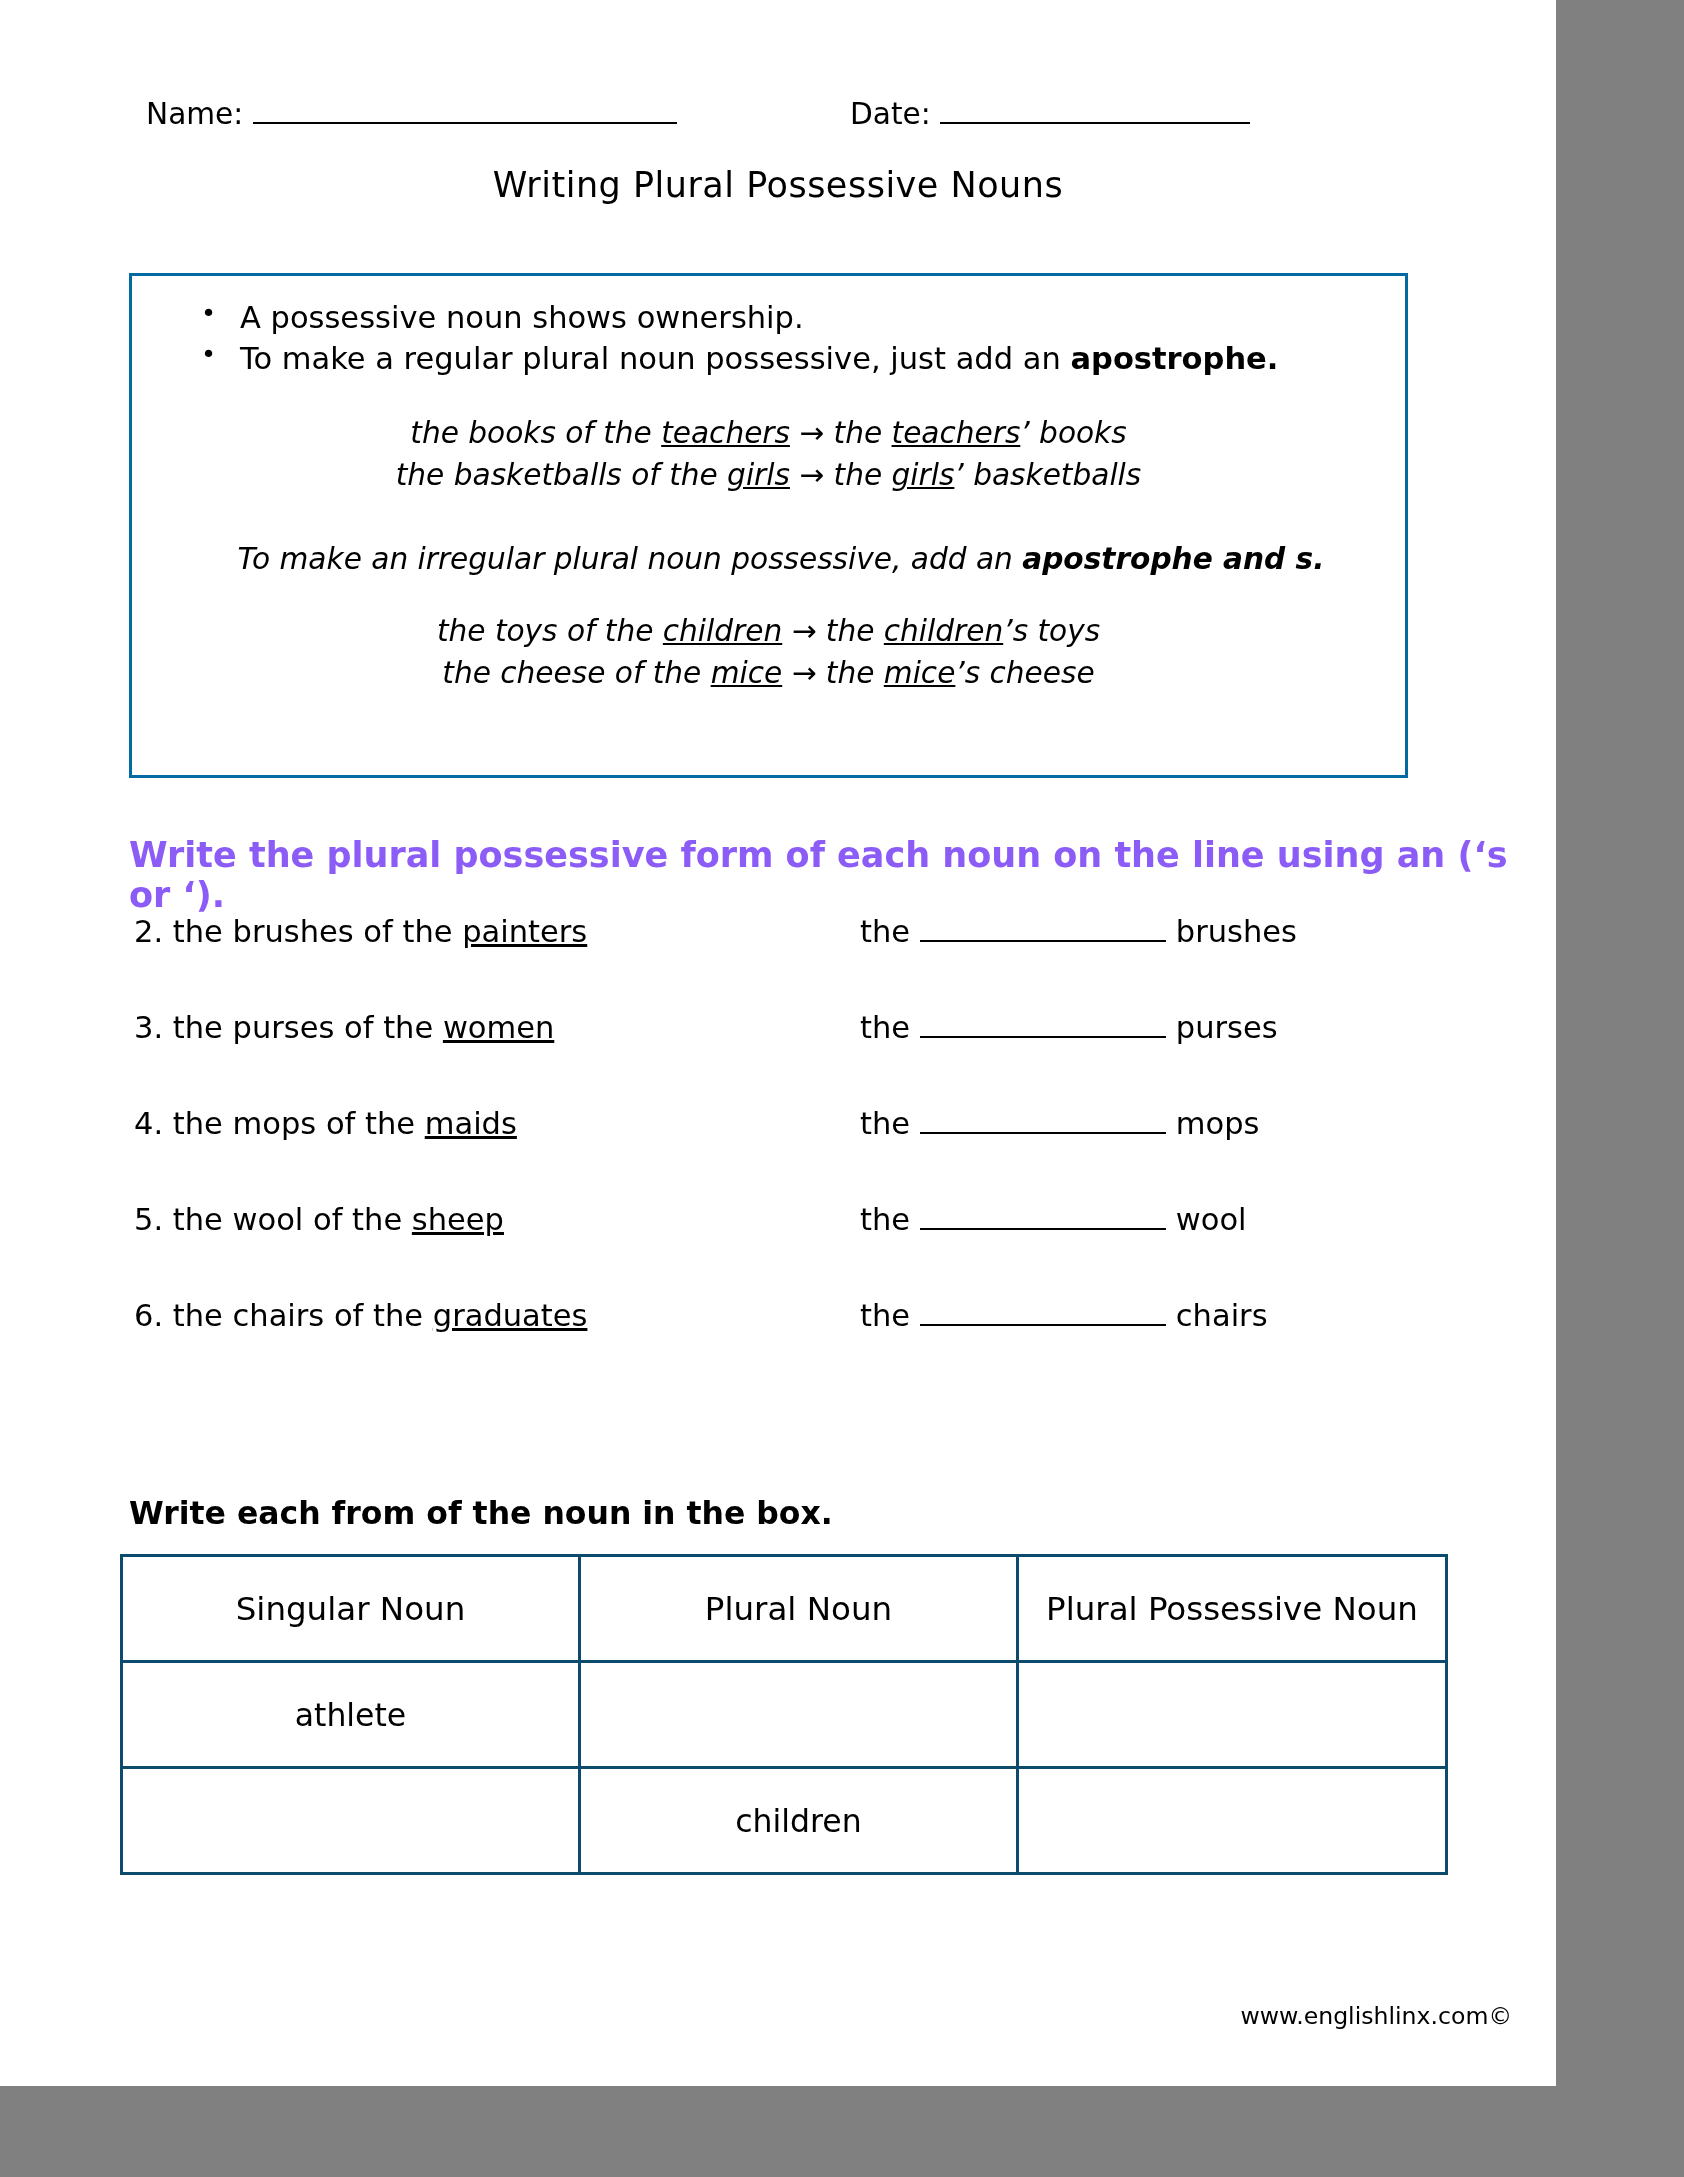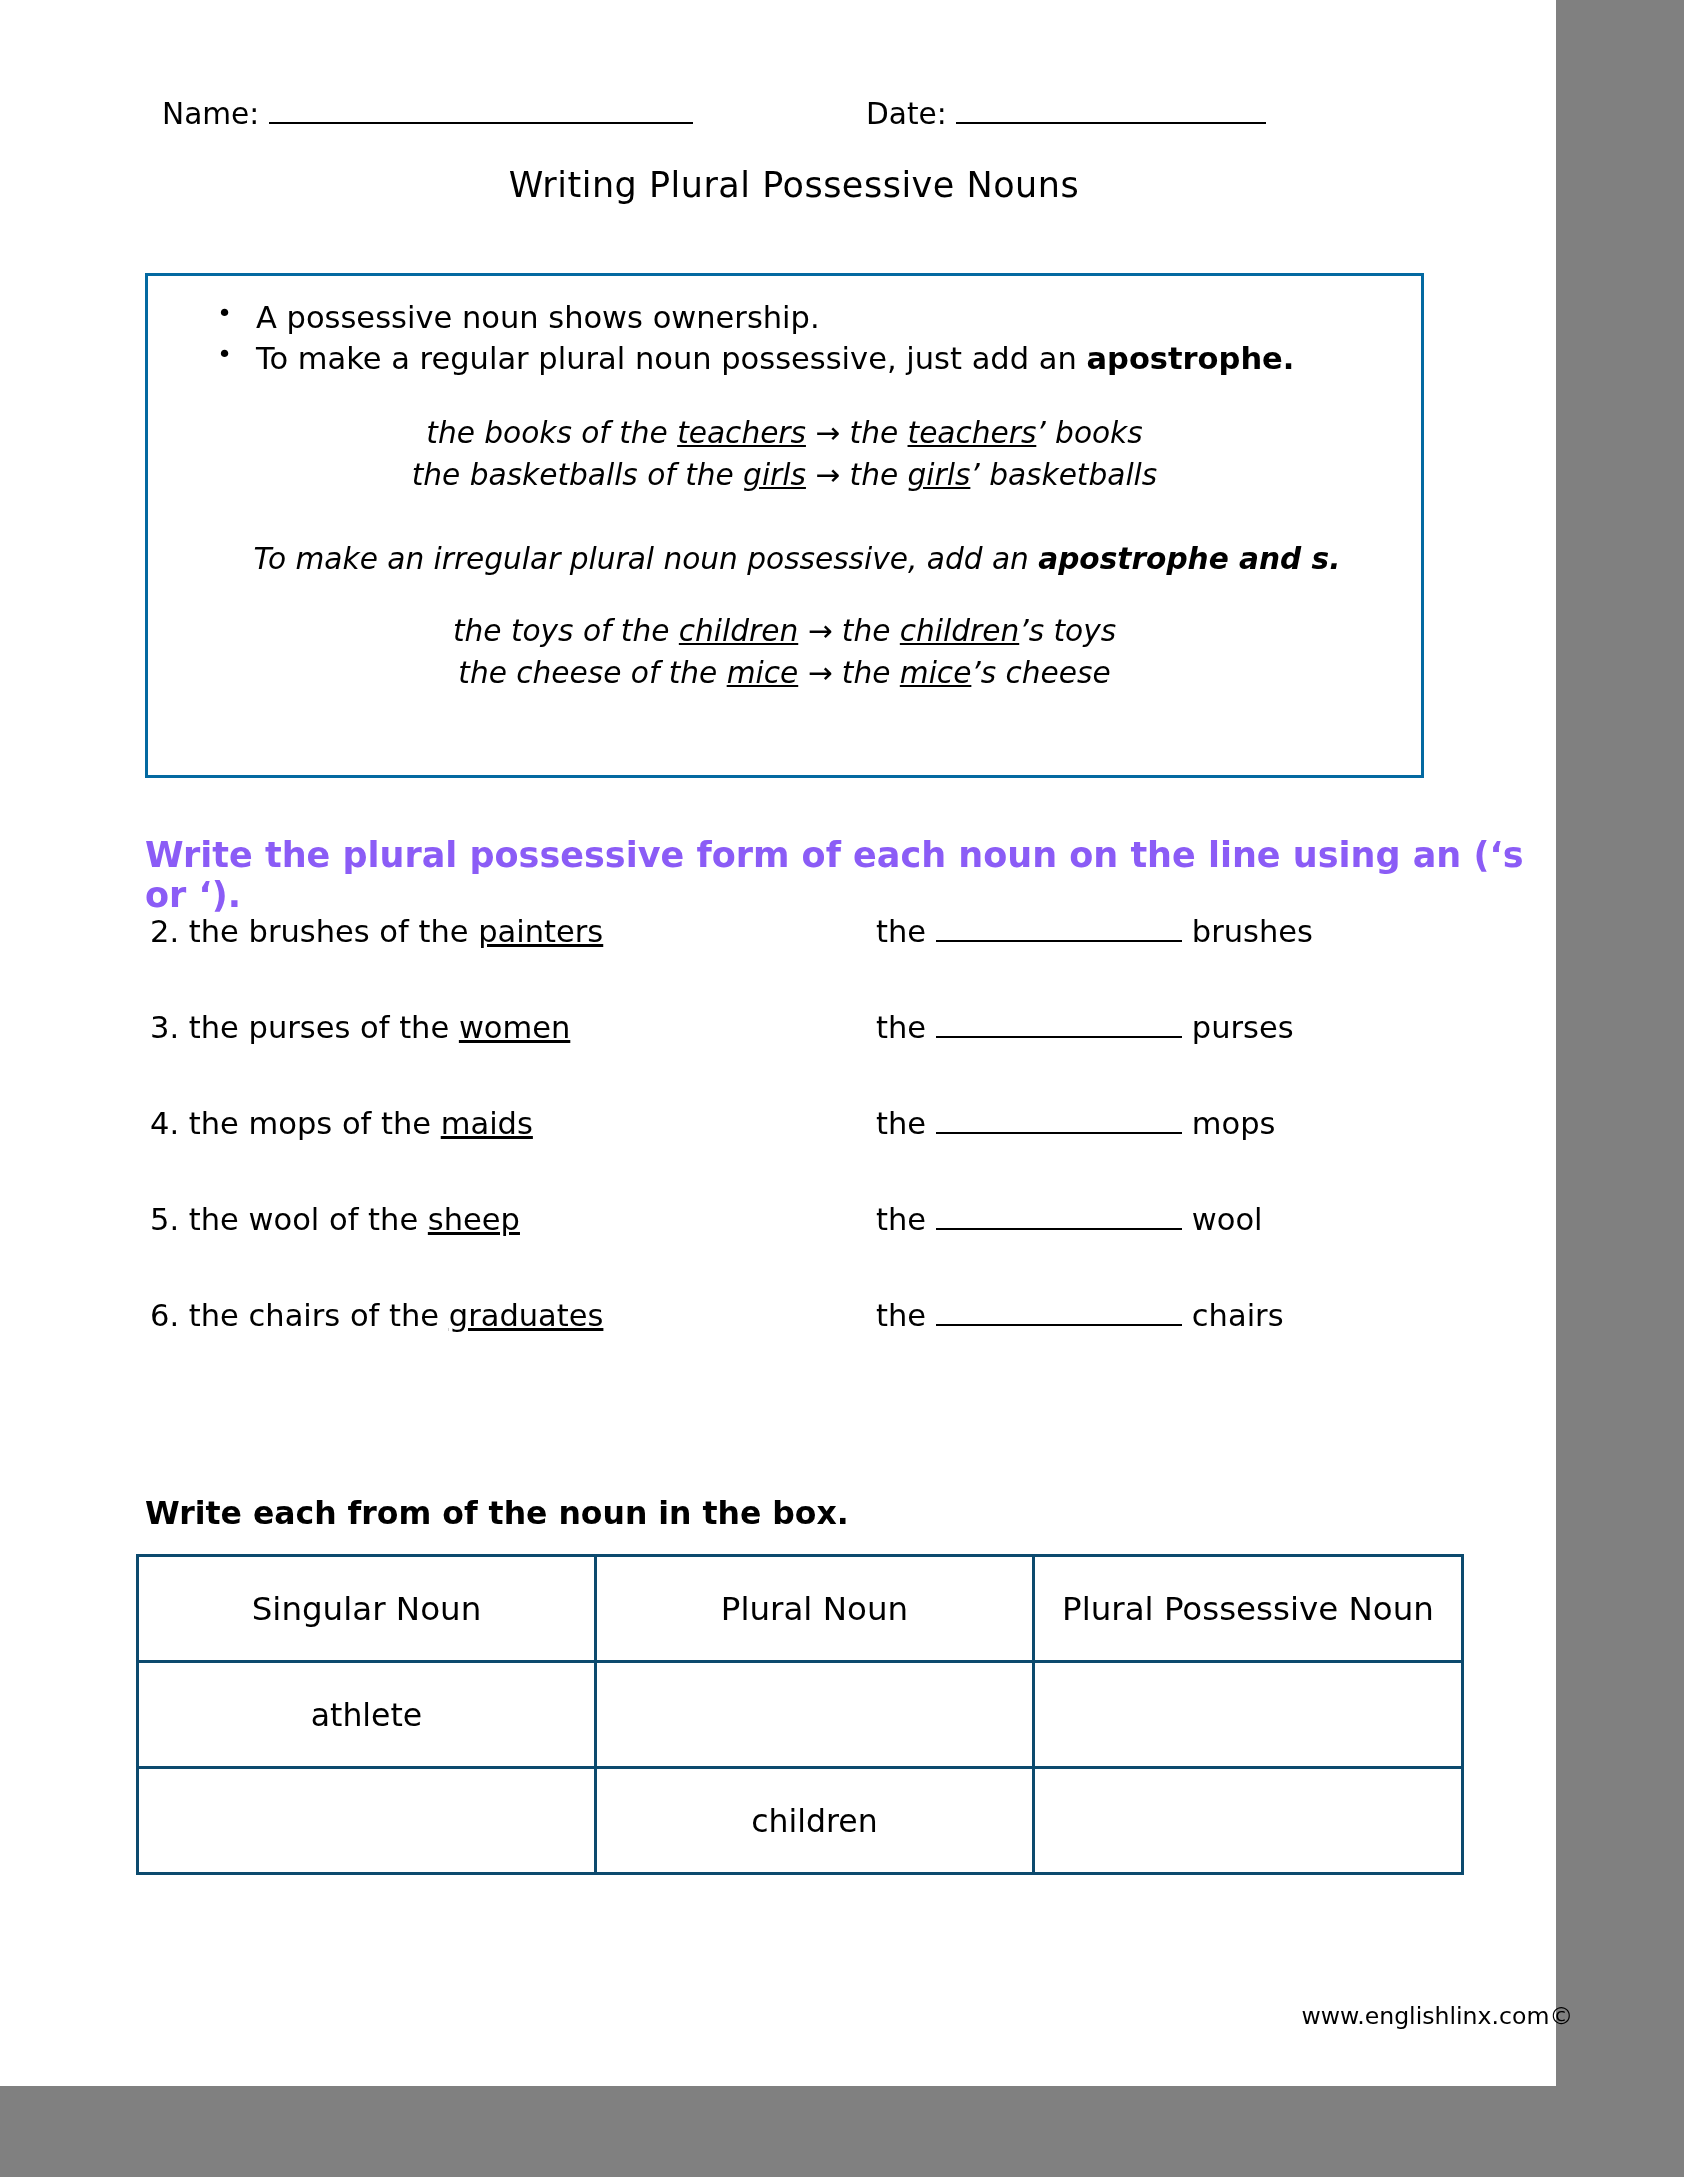--- a/index.html
+++ b/index.html
@@ -26,21 +26,21 @@
   .sheet {
     position: absolute;
     left: 0; top: 0;
     width: 1556px;
     height: 2086px;
     background: #ffffff;
   }
 
   .content {
     position: absolute;
-    left: 16px; top: 0;
+    left: 0; top: 0;
     width: 1556px;
     height: 1762px;
   }
 
   
   .namedate {
     position: absolute;
     left: 146px;
     top: 97px;
     width: 1231px;
@@ -196,21 +196,20 @@
 
   
   .footer {
     position: absolute;
     left: 0;
     top: 2002px;
     width: 1512px;
     text-align: right;
     font-size: 23.6px;
     color: #000;
-    padding-left: 45px;
   }
 </style>
 </head>
 <body>
 
 <div class="page">
   <div class="sheet">
     <div class="content">
 
       <div class="namedate">

